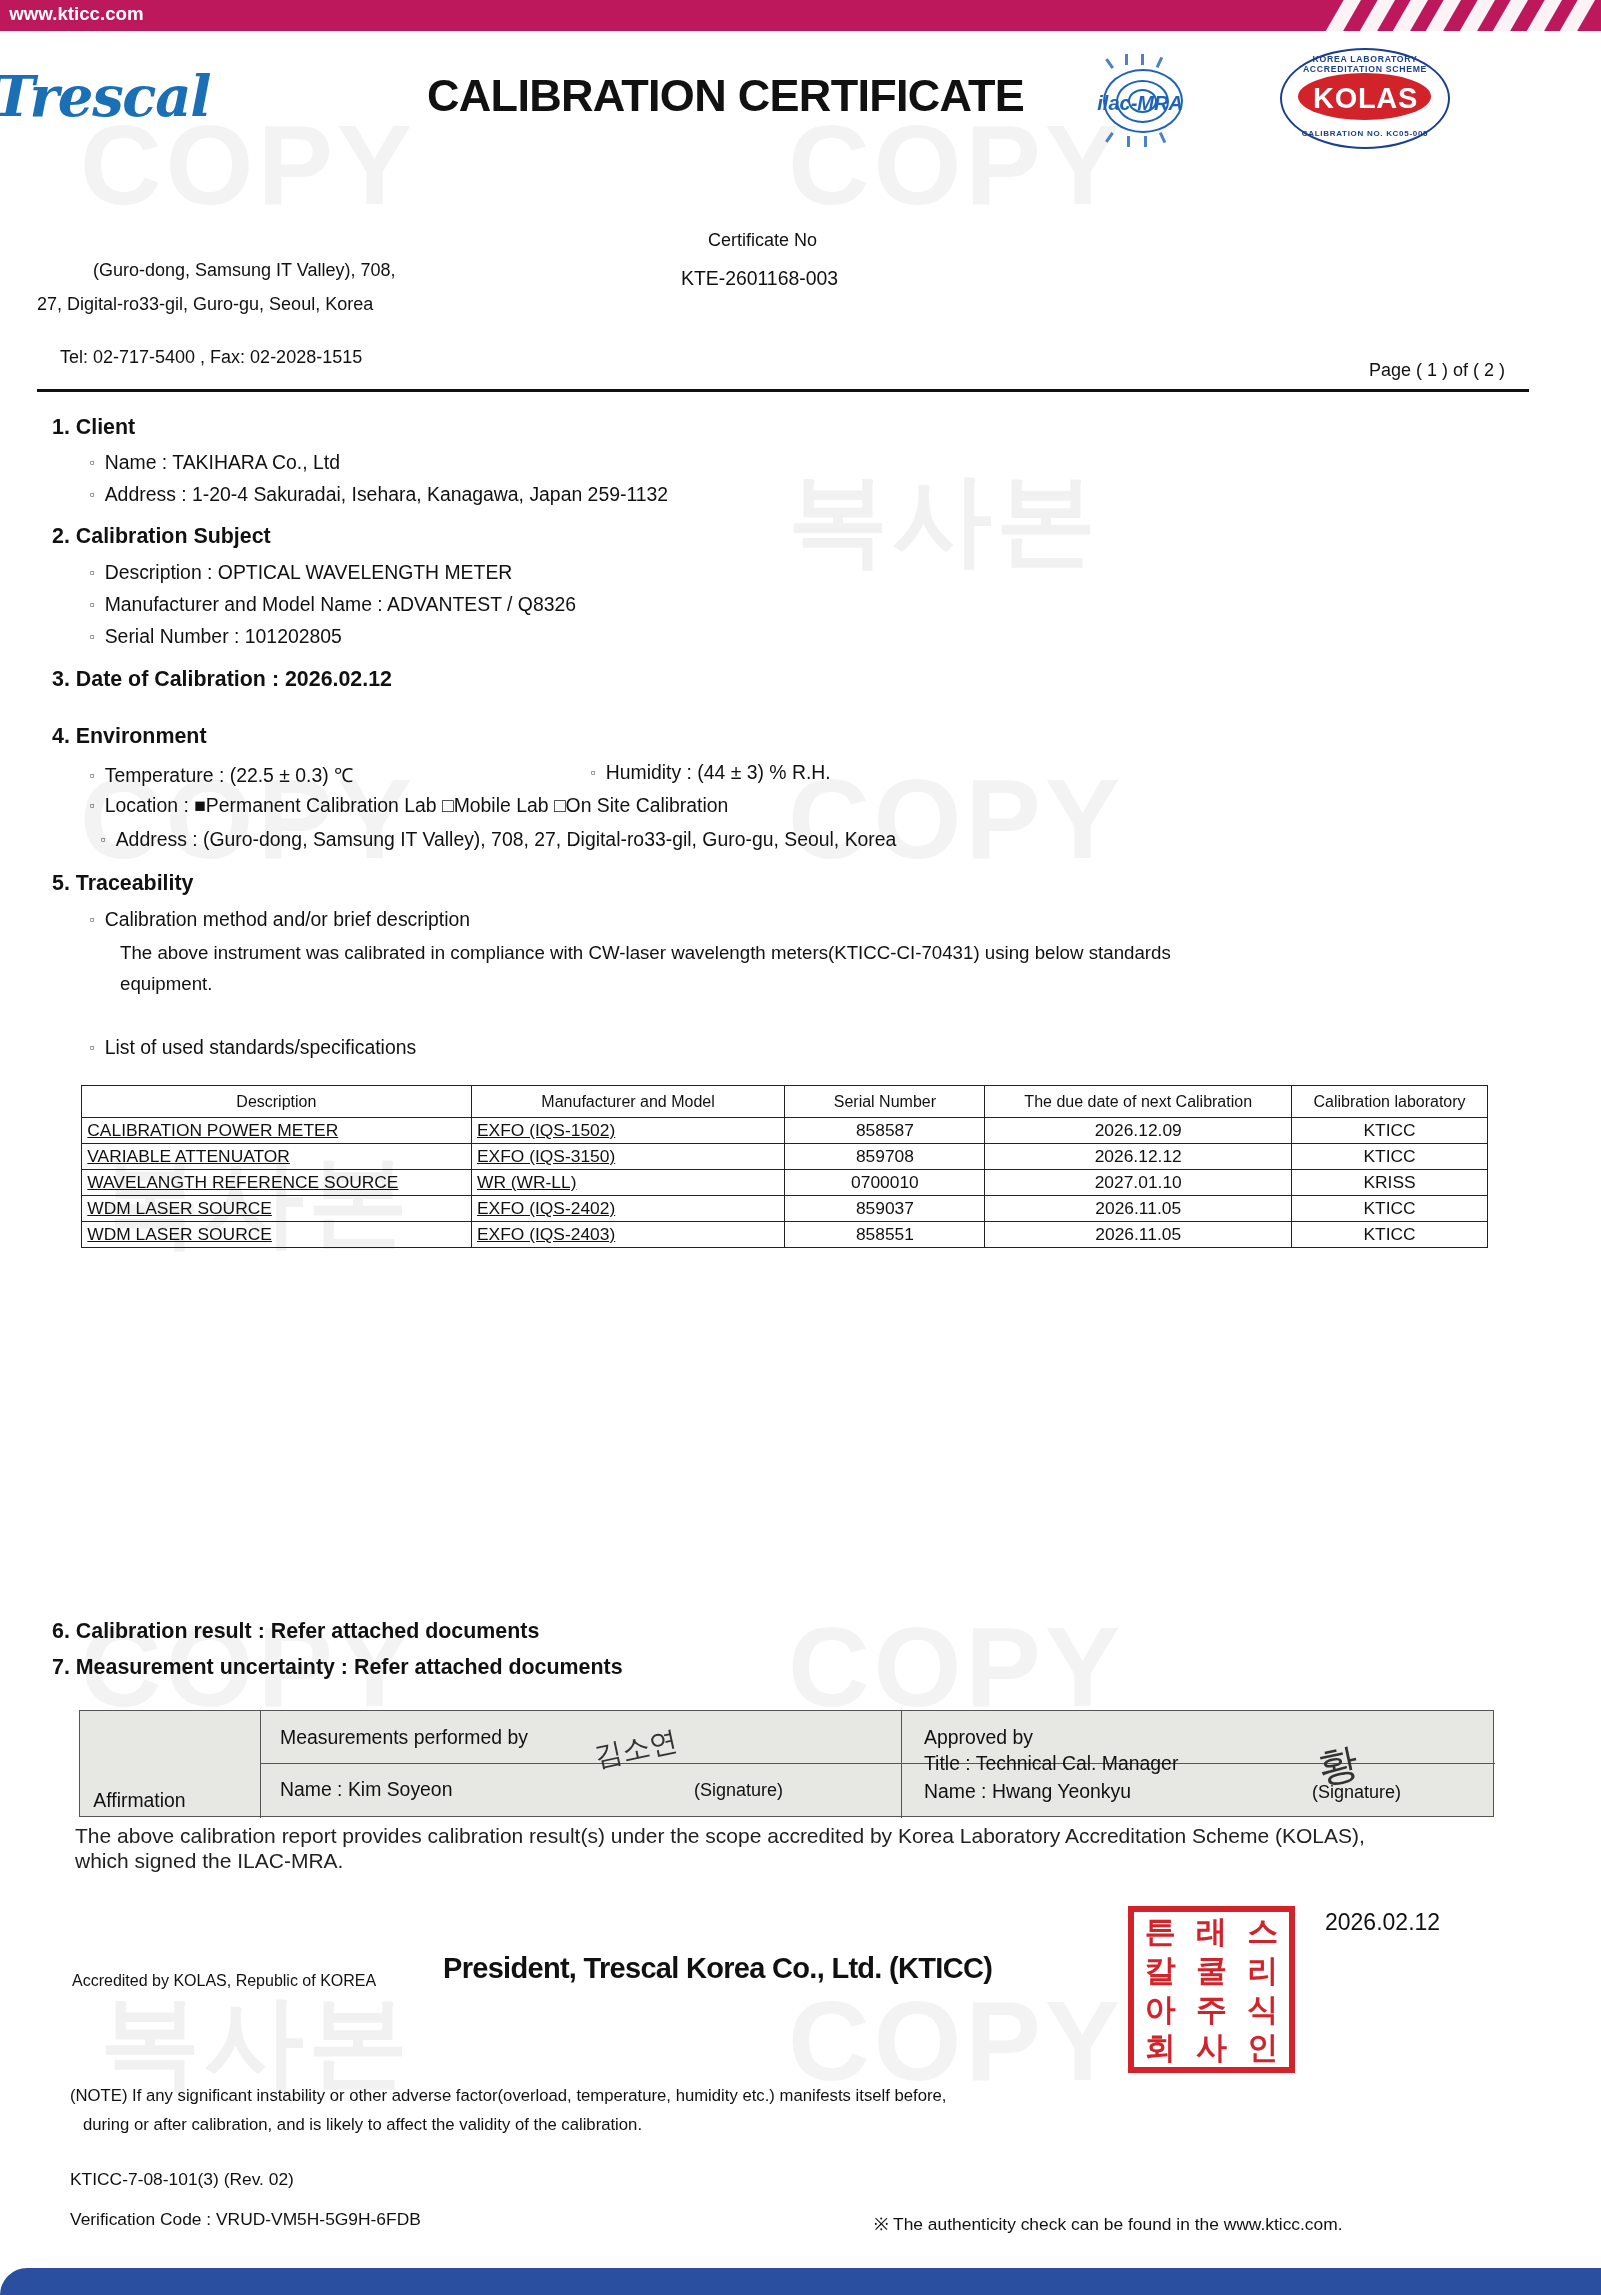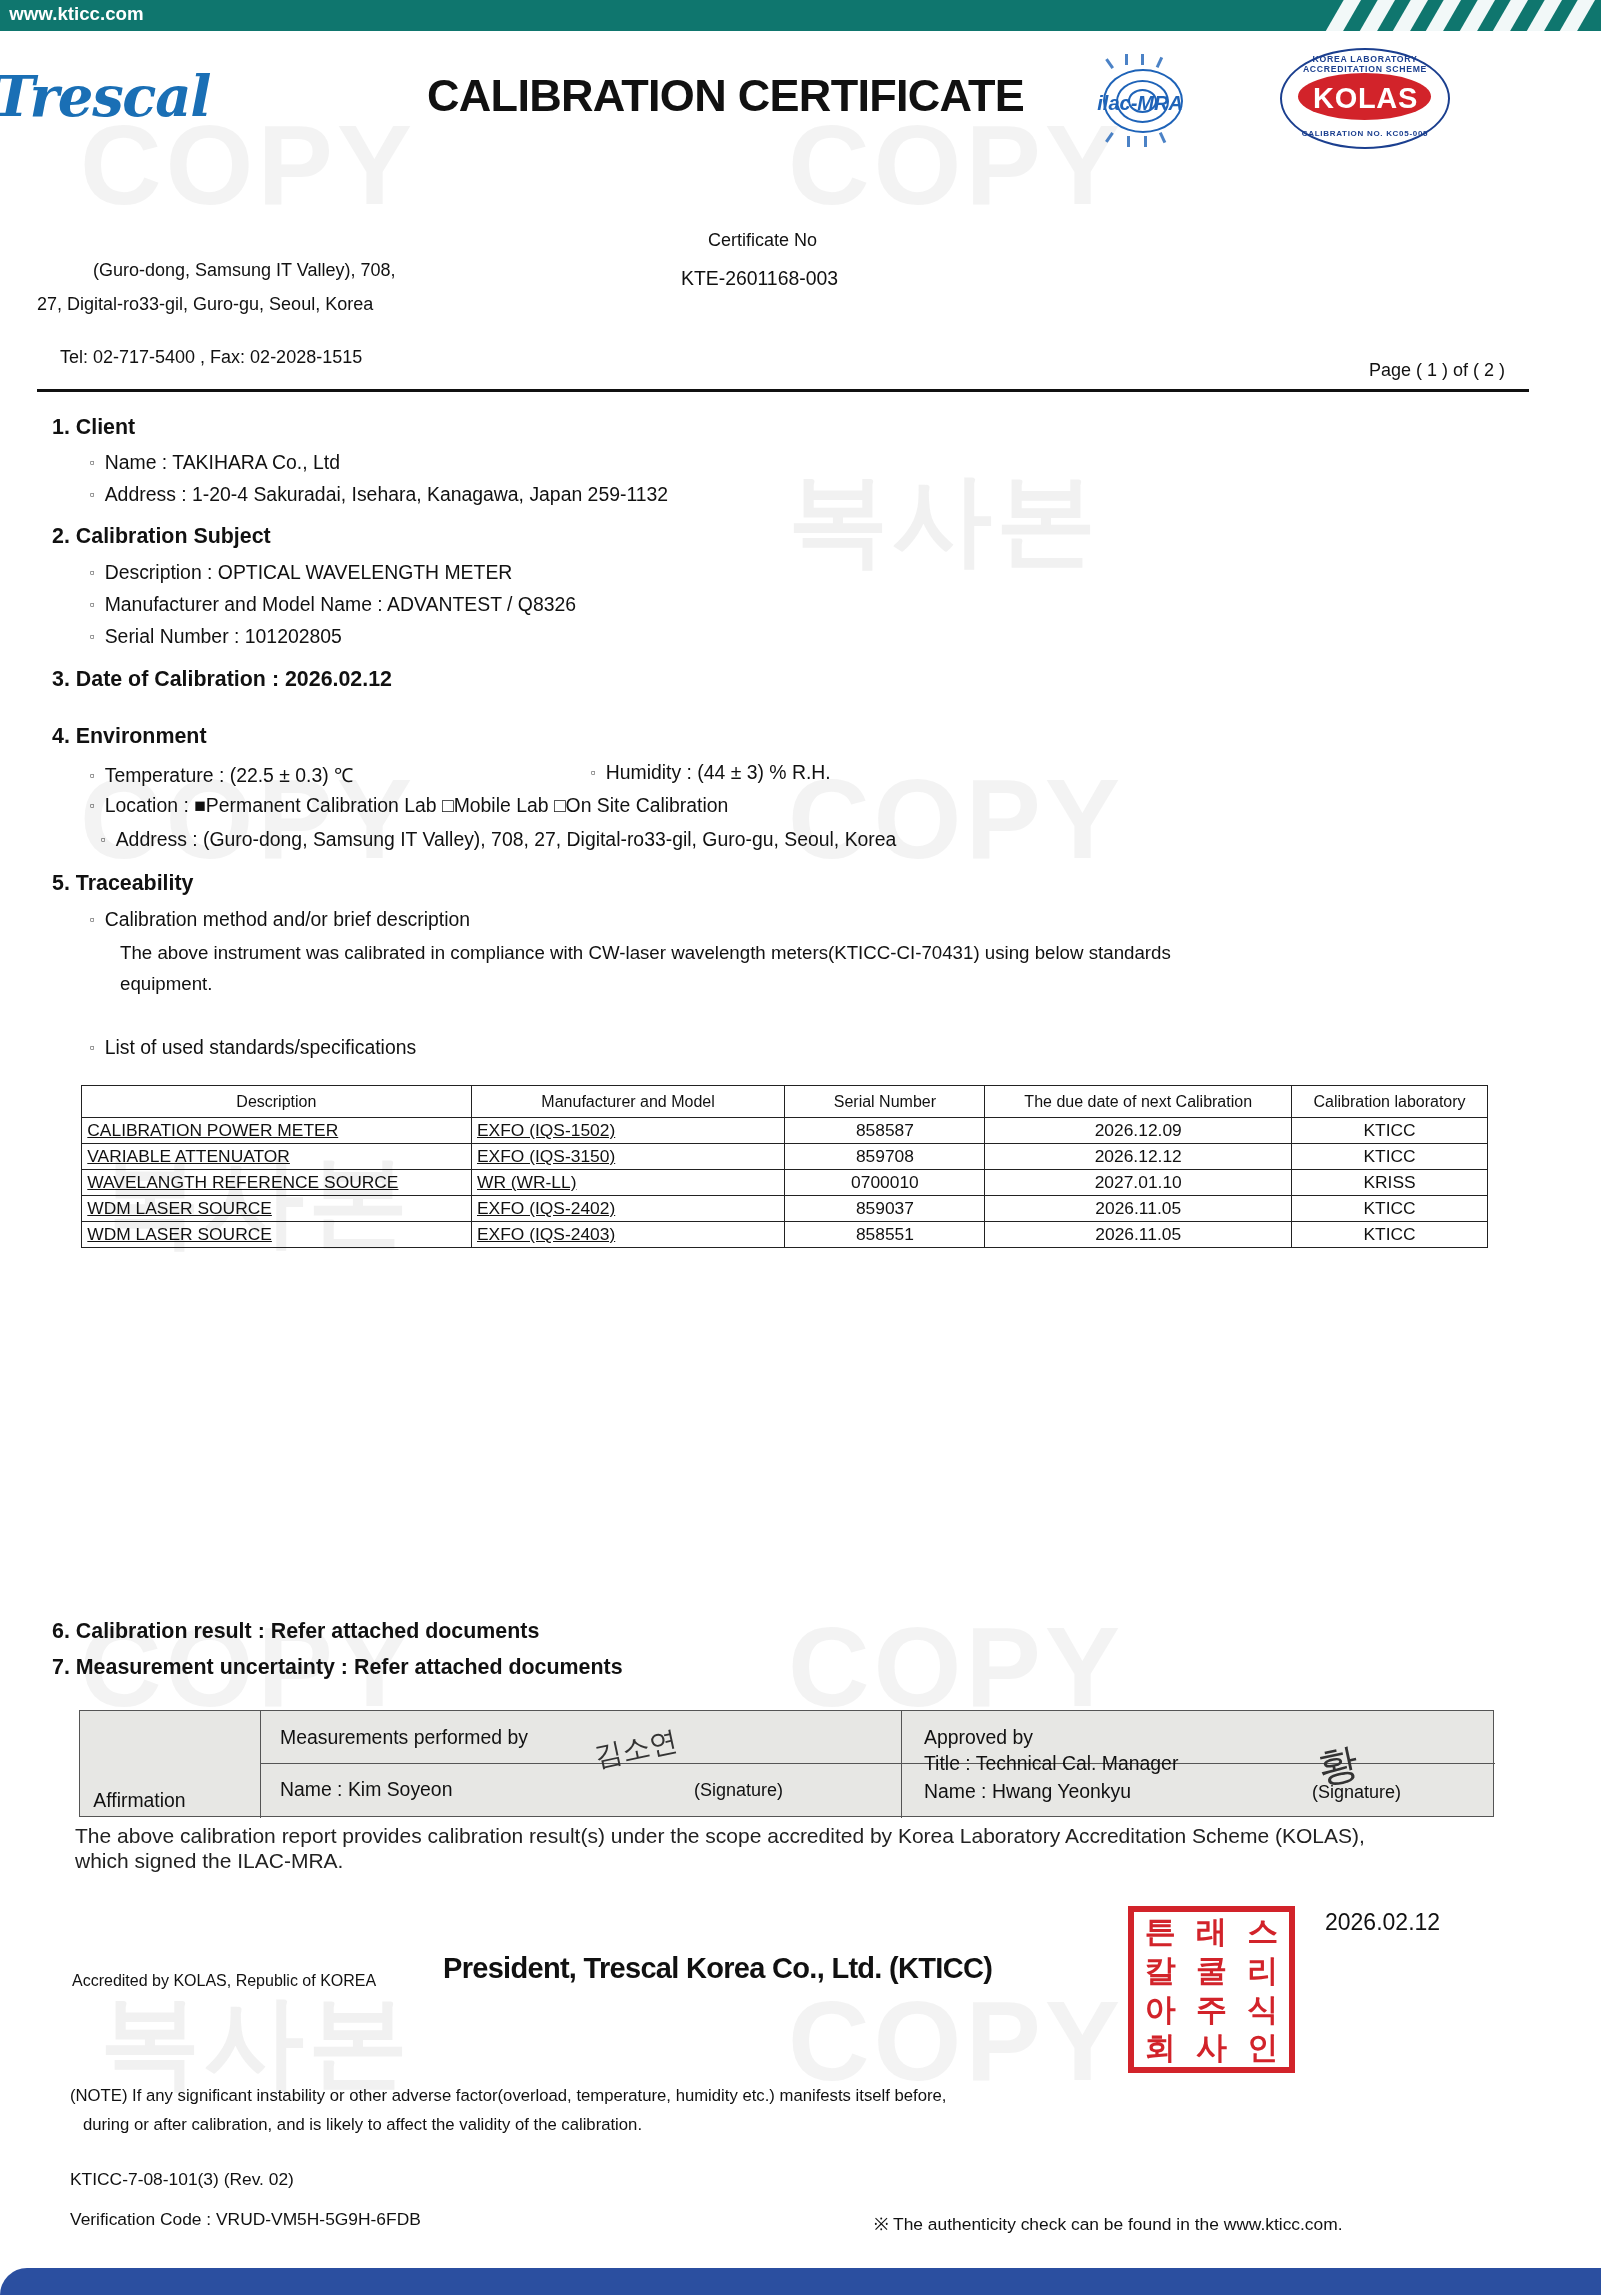--- a/index.html
+++ b/index.html
@@ -15,21 +15,21 @@
   }
   .page {
     position: relative;
     width: 1602px;
     height: 2295px;
     background: #fff;
   }
   
   .topbar {
     position: absolute; left:0; top:0; width:1602px; height:31px;
-    background:#0f766e;
+    background:#be185d;
   }
   .topbar-url {
     position:absolute; left:9.3px; top:2.7px;
     font-size:18.7px; font-weight:bold; color:#ffffff;
     letter-spacing:0px;
   }
   .topbar-stripes {
     position:absolute; right:0; top:0; width:280px; height:31px;
     overflow:hidden;
   }

